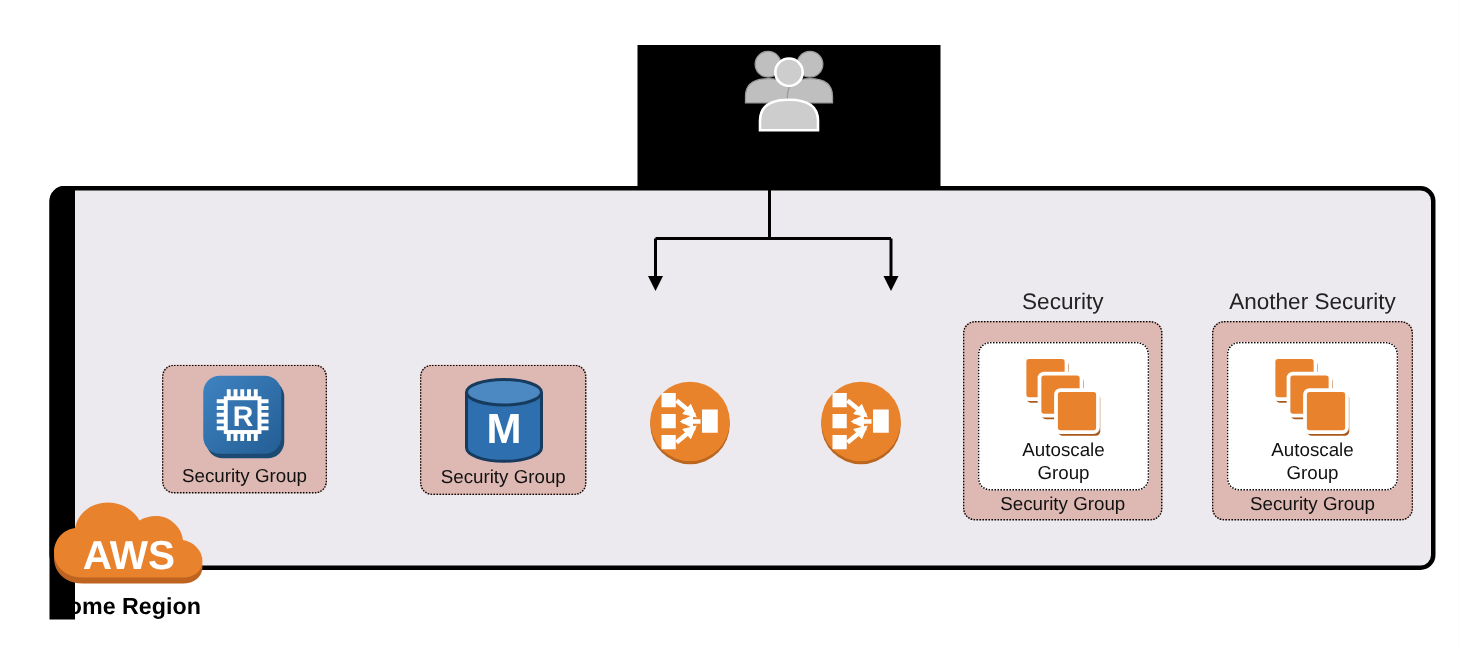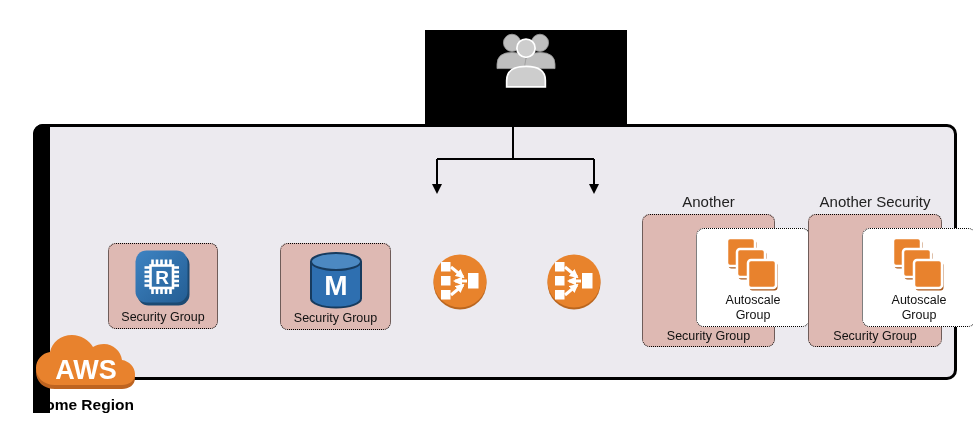--- a/index.html
+++ b/index.html
@@ -35,21 +35,21 @@
 
   
   .service-title{top:193px;height:18px;text-align:center;font-size:15px;color:#222;z-index:3;}
   .st1{left:642px;width:133px;}
   .st2{left:798px;width:154px;}
   .service-box{top:214px;height:133px;background:#DEB9B3;border:1.5px dotted #000;
                border-radius:8px;box-sizing:border-box;z-index:3;}
   .sb1{left:642px;width:133px;}
   .sb2{left:808px;width:134px;}
   .autoscale-box{position:absolute;left:9px;top:13px;width:114px;height:99px;background:#fff;
-                 border:1.5px dotted #000;border-radius:8px;box-sizing:border-box;text-align:center;margin-left:44px;}
+                 border:1.5px dotted #000;border-radius:8px;box-sizing:border-box;text-align:center;}
   .autoscale-box svg{display:block;margin:4px auto 0;}
   .as-label{width:90px;margin:-2px auto 0;font-size:12.5px;line-height:1.2;color:#111;}
   .svc-sg-label{position:absolute;bottom:3px;left:0;width:100%;text-align:center;
                 font-size:12.5px;color:#111;}
 
   
   .cloud{left:33px;top:331px;z-index:7;}
   .home-region{left:34px;top:396px;font-size:15.5px;font-weight:bold;color:#000;z-index:5;
                white-space:nowrap;}
 </style>
@@ -176,21 +176,21 @@
         <rect x="37" y="21" width="10.5" height="15.5"></rect>
       </g>
       <g stroke="#fff" stroke-width="3" fill="none">
         <line x1="20" y1="15" x2="32" y2="25" marker-end="url(#ah2)"></line>
         <line x1="36" y1="29" x2="24" y2="29" marker-end="url(#ah2)"></line>
         <line x1="20" y1="43" x2="32" y2="33" marker-end="url(#ah2)"></line>
       </g>
     </svg>
   </div>
 
-  <div class="abs service-title st1">Another</div>
+  <div class="abs service-title st1">Security</div>
   <div class="abs service-box sb1">
     <div class="autoscale-box">
       <svg width="62" height="62" viewBox="0 0 62 62">
         <g>
           <rect x="6.5" y="7.5" width="28" height="28" rx="3" fill="#A9591B"></rect>
           <rect x="5" y="5" width="28" height="28" rx="3" fill="#E8822D" stroke="#fff" stroke-width="2.5"></rect>
           <rect x="16.5" y="18.5" width="28" height="28" rx="3" fill="#A9591B"></rect>
           <rect x="15" y="16" width="28" height="28" rx="3" fill="#E8822D" stroke="#fff" stroke-width="2.5"></rect>
           <rect x="27.5" y="29.5" width="28" height="28" rx="3" fill="#A9591B"></rect>
           <rect x="26" y="27" width="28" height="28" rx="3" fill="#E8822D" stroke="#fff" stroke-width="2.5"></rect>

